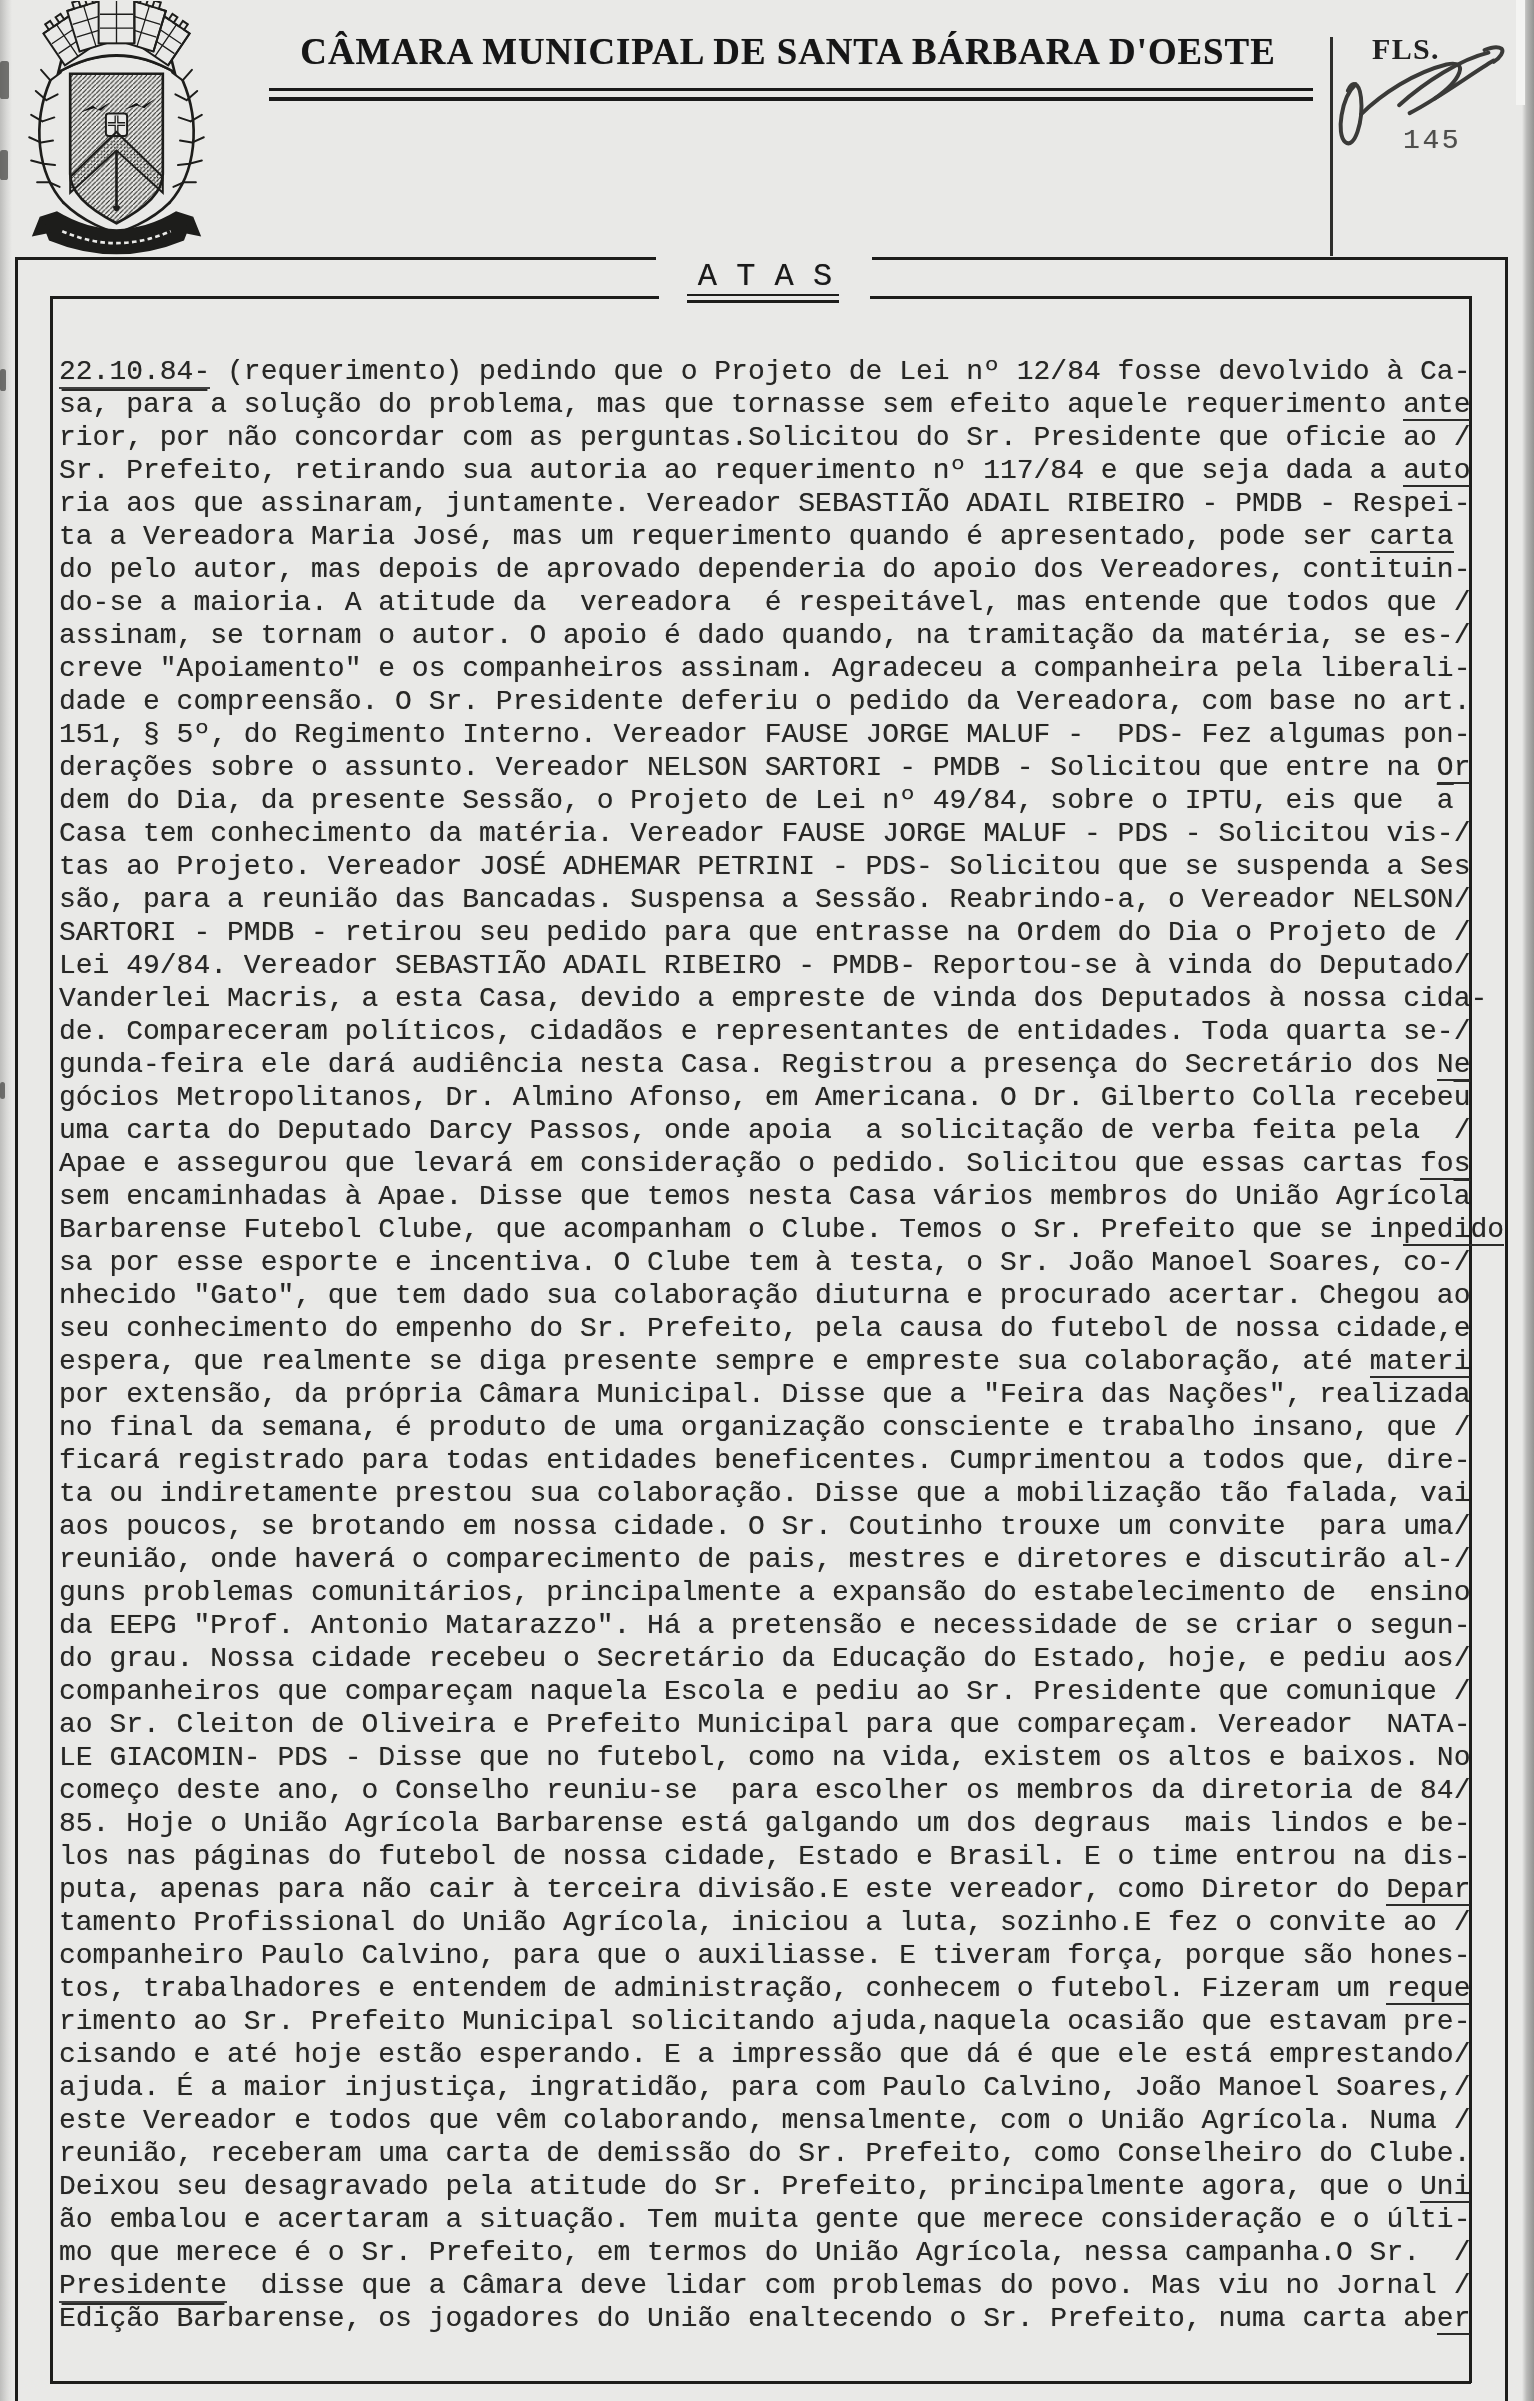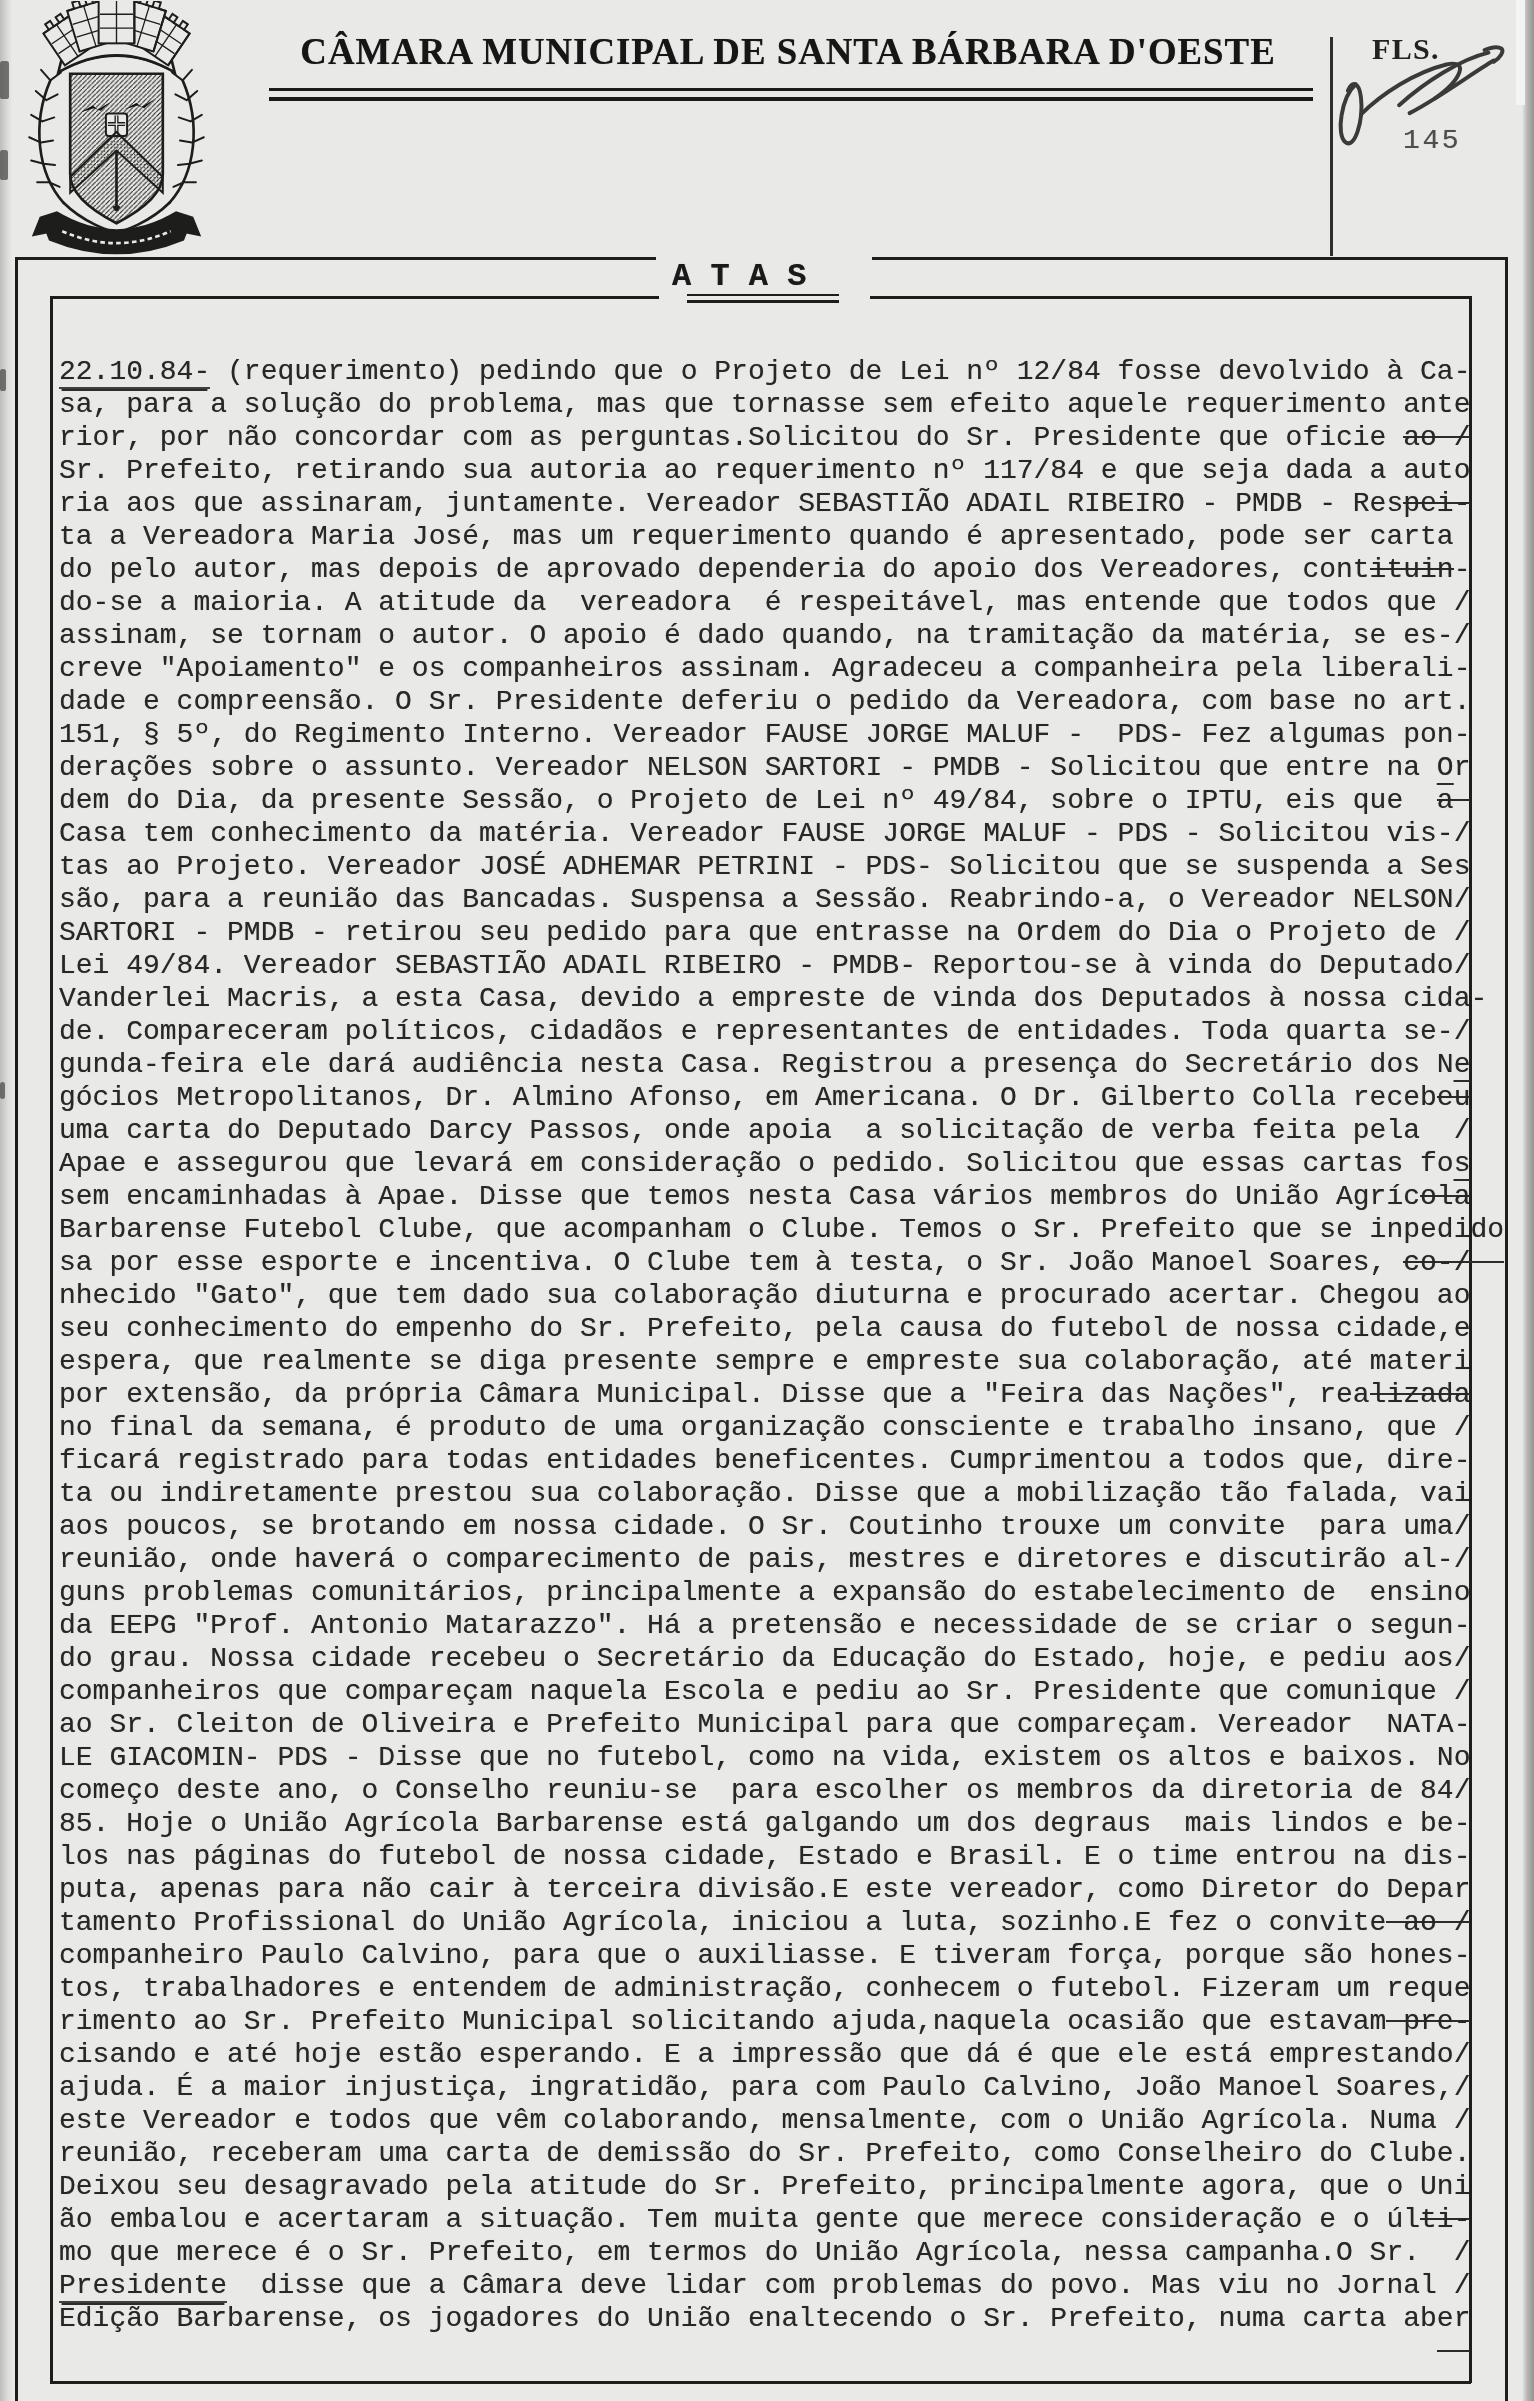--- a/index.html
+++ b/index.html
@@ -31,34 +31,34 @@
   .fls{left:1372px;top:32px;font-family:"Liberation Serif","DejaVu Serif",serif;
     font-weight:700;font-size:30px;color:#222;letter-spacing:1.3px;text-align:right;}
   .folio-num{left:1384px;top:125px;font-size:28px;color:#4f4f4d;letter-spacing:2.6px;
     text-shadow:0 0 0.7px rgba(0,0,0,.4);margin-left:19px;}
   .sig{left:1336px;top:42px;width:184px;height:112px;}
   .crest{left:17px;top:1.3px;width:199px;height:258px;}
   
   .bar{background:#1d1d1b;}
   
   .atas{
-    left:672px;top:258px;width:186px;text-align:left;white-space:pre;
-    font-weight:700;font-size:32px;color:#1a1a1a;
+    left:672px;top:258px;width:186px;text-align:center;white-space:pre;
+    font-weight:400;font-size:32px;color:#1a1a1a;
     text-shadow:0 0 0.7px rgba(0,0,0,.5);
   }
   
   .text-block{
     left:59px;top:355px;width:1416px;
     font-size:28px;line-height:33px;color:#272725;
     text-shadow:0 0 0.7px rgba(20,20,20,.45);
   }
   .tline{white-space:pre;height:33px;}
   .hu{display:inline-block;border-bottom:2px solid #404040;padding-bottom:0.7px;
       box-shadow:0 4.6px 0 -2.6px #2c2c2a;line-height:1;}
-  .hu2{display:inline-block;border-bottom:2px solid #2c2c2a;padding-bottom:17px;line-height:1;}
+  .hu2{display:inline-block;border-bottom:2px solid #2c2c2a;padding-bottom:0;line-height:1;}
   .ho{text-decoration-line:overline;text-decoration-thickness:2px;text-decoration-color:#2c2c2a;}
 </style>
 </head>
 <body>
 
 <div>
 
   <div class="abs left-edge"></div>
   <div class="abs right-edge"></div>
   <div class="abs white-notch"></div>

